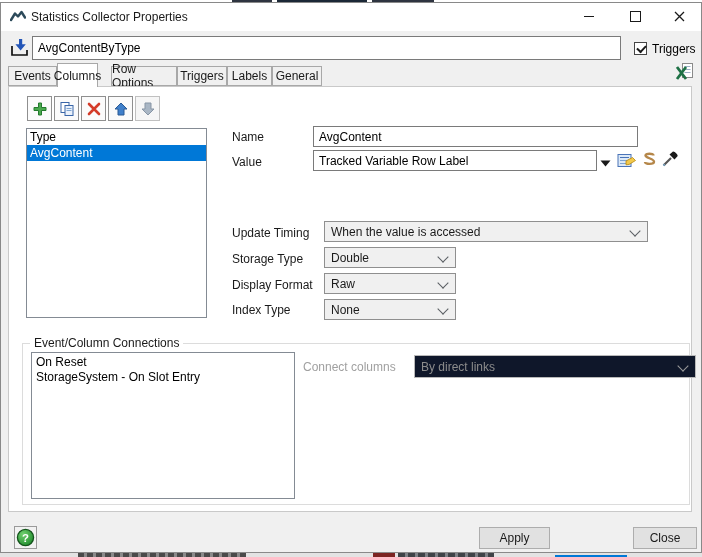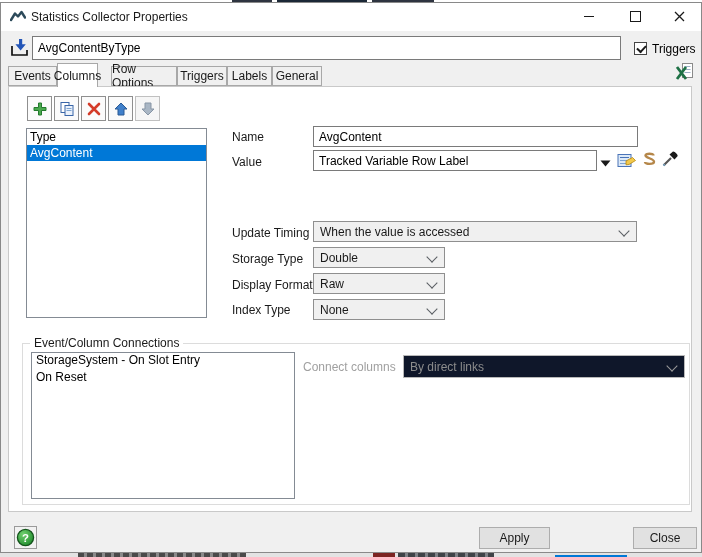--- a/index.html
+++ b/index.html
@@ -40,21 +40,21 @@
   
   .listbox{background:#fff;border:1px solid #848b94;z-index:2;overflow:hidden;}
   .listbox .row{height:16px;line-height:16px;padding-left:3px;white-space:nowrap;}
   .listbox .row.sel{background:#0078d7;color:#fff;}
   .conn-row{height:15px;line-height:15px;padding-left:4px;white-space:nowrap;}
 
   .flabel{position:absolute;color:#1a1a1a;z-index:2;white-space:nowrap;}
   .flabel.gray{color:#a0a0a0;}
 
   
-  .combo{position:absolute;box-sizing:border-box;height:21px;background:#f0f0f0;border:1px solid #8f8f8f;z-index:2;}
+  .combo{position:absolute;box-sizing:border-box;height:21px;background:#f0f0f0;border:1px solid #8f8f8f;z-index:2;margin-left:11px;}
   .combo .combo-text{position:absolute;left:6px;top:3px;white-space:nowrap;overflow:hidden;color:#1a1a1a;}
   .chev{position:absolute;right:8px;top:5px;width:7px;height:7px;
        border-right:1.5px solid #5a5e63;border-bottom:1.5px solid #5a5e63;transform:rotate(45deg);}
   .combo.disabled{background:#0f172a;border-color:#b9b9b9;}
   .combo.disabled .combo-text{color:#8c8c8c;}
   .combo.disabled .chev{border-color:#9b9b9b;}
 
   
   .groupbox{left:22px;top:343px;width:668px;height:162px;border:1px solid #dcdcdc;z-index:1;}
   .grouplabel{left:30px;top:336px;background:#fff;padding:0 4px;z-index:2;color:#1a1a1a;}
@@ -232,22 +232,22 @@
 <span class="flabel" style="left:232px;top:303px;">Index Type</span>
 <div class="combo" style="left:313px;top:299px;width:132px;">
   <span class="combo-text">None</span>
   <span class="chev"></span>
 </div>
 
 <div class="abs groupbox"></div>
 <span class="abs grouplabel">Event/Column Connections</span>
 
 <div class="abs listbox" style="left:31px;top:352px;width:264px;height:147px;">
+  <div class="conn-row" style="padding-top:2px;">On Reset</div>
   <div class="conn-row">StorageSystem - On Slot Entry</div>
-  <div class="conn-row" style="padding-top:2px;">On Reset</div>
 </div>
 
 <span class="flabel gray" style="left:303px;top:360px;">Connect columns</span>
 <div class="combo disabled" style="left:403px;top:355px;width:282px;height:23px;">
   <span class="combo-text" style="top:4px;">By direct links</span>
   <span class="chev" style="top:6px;"></span>
 </div>
 
 <button class="helpbtn abs">
   <svg width="19" height="19" viewBox="0 0 20 20">

